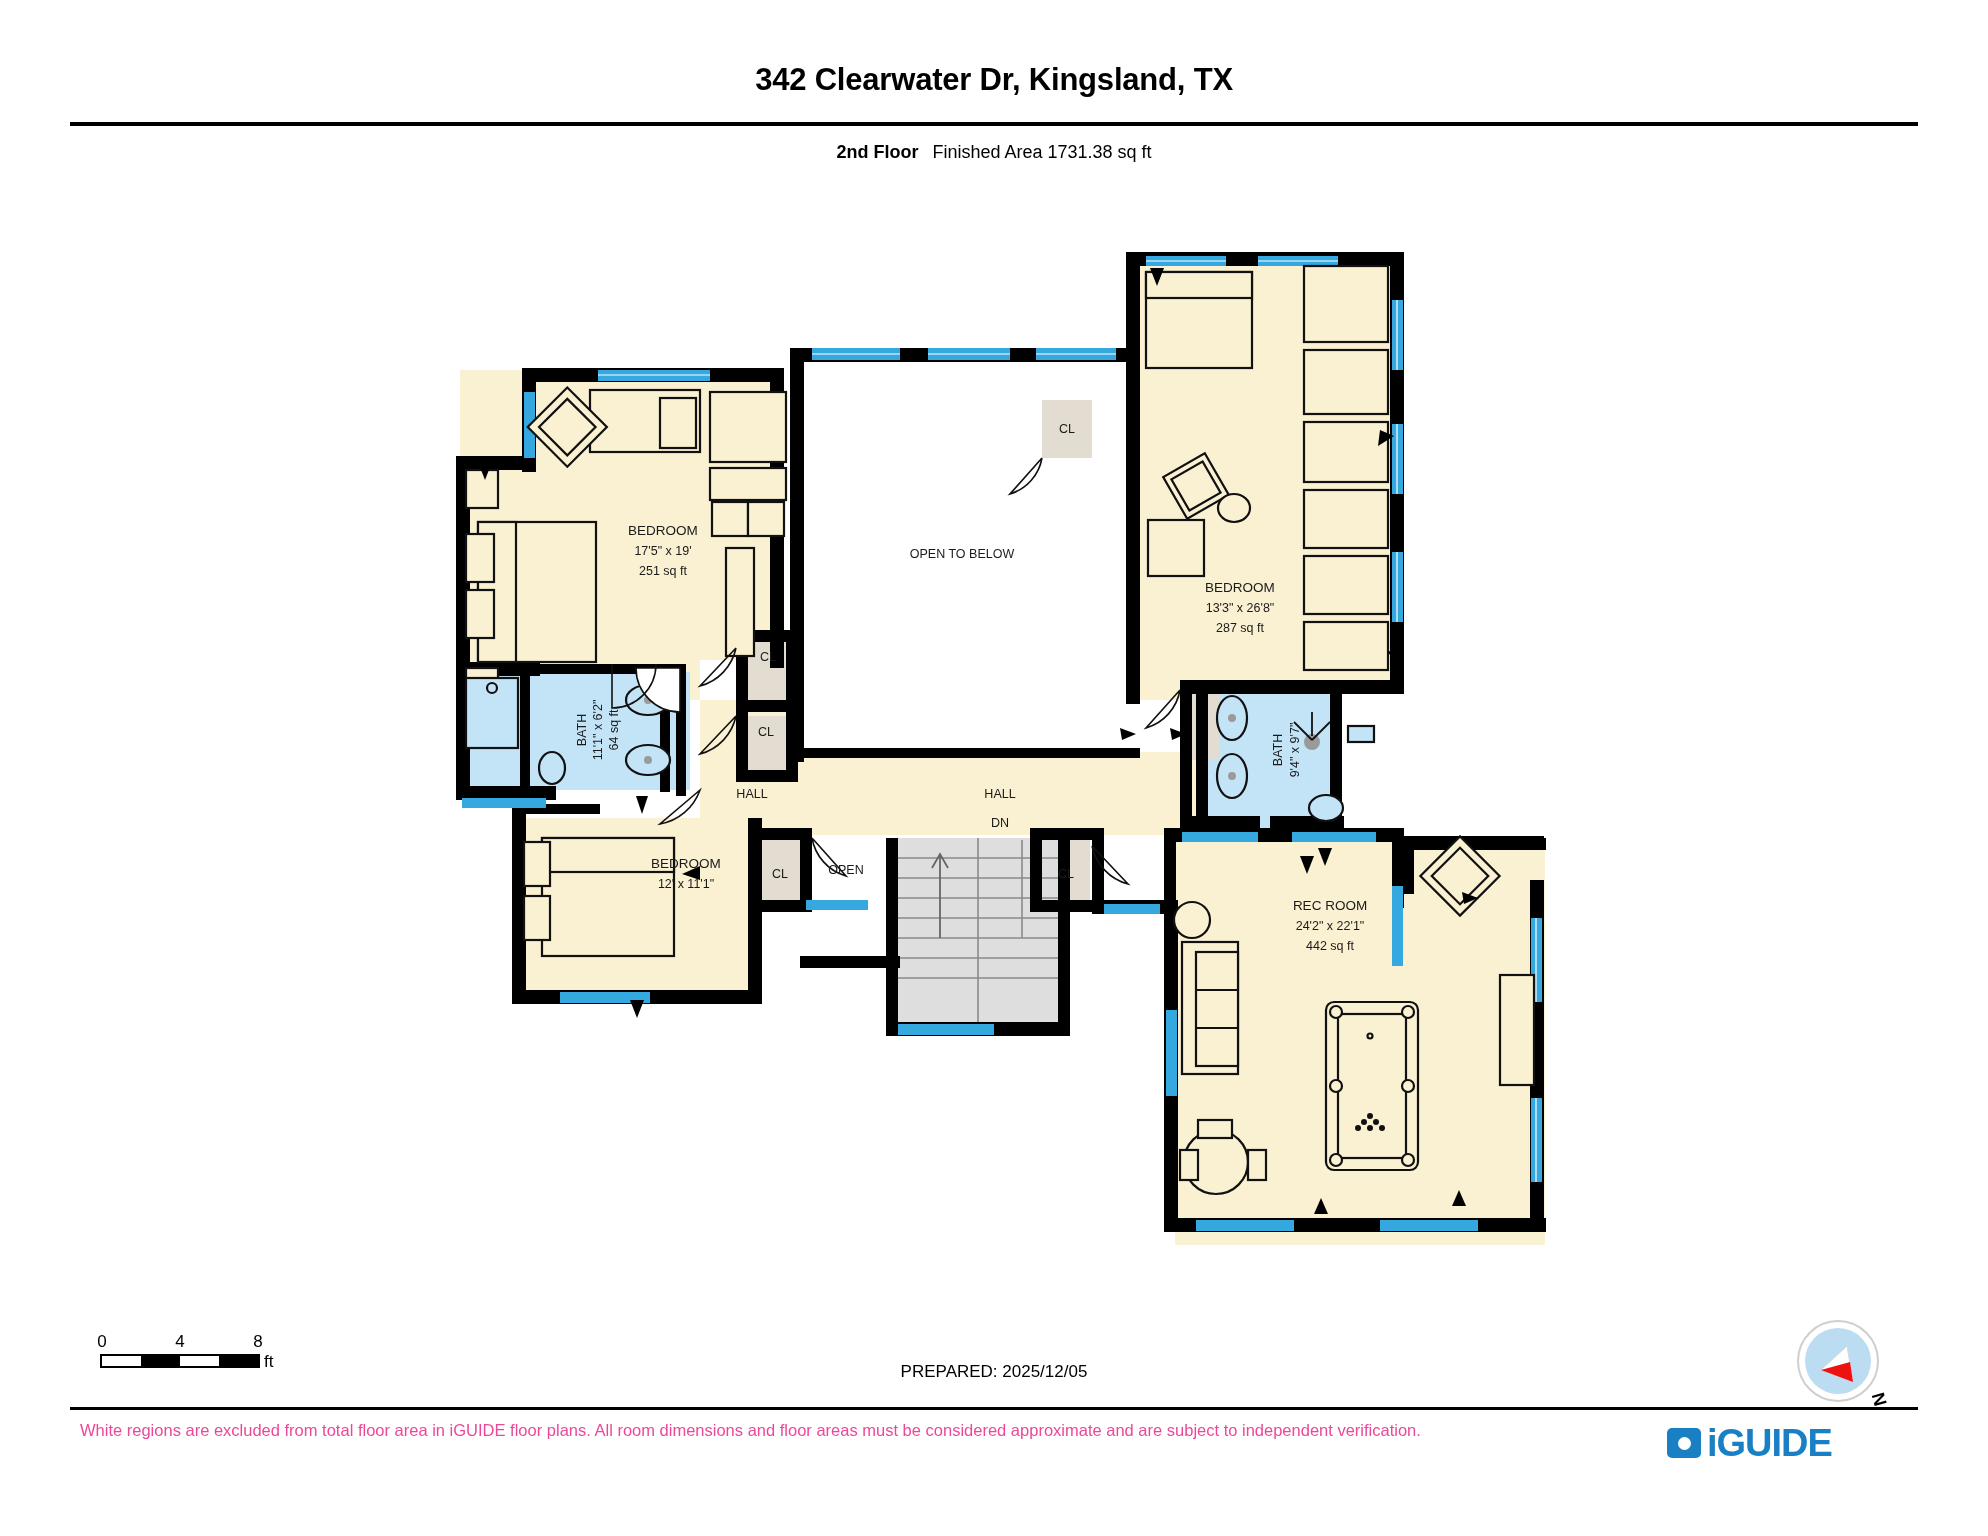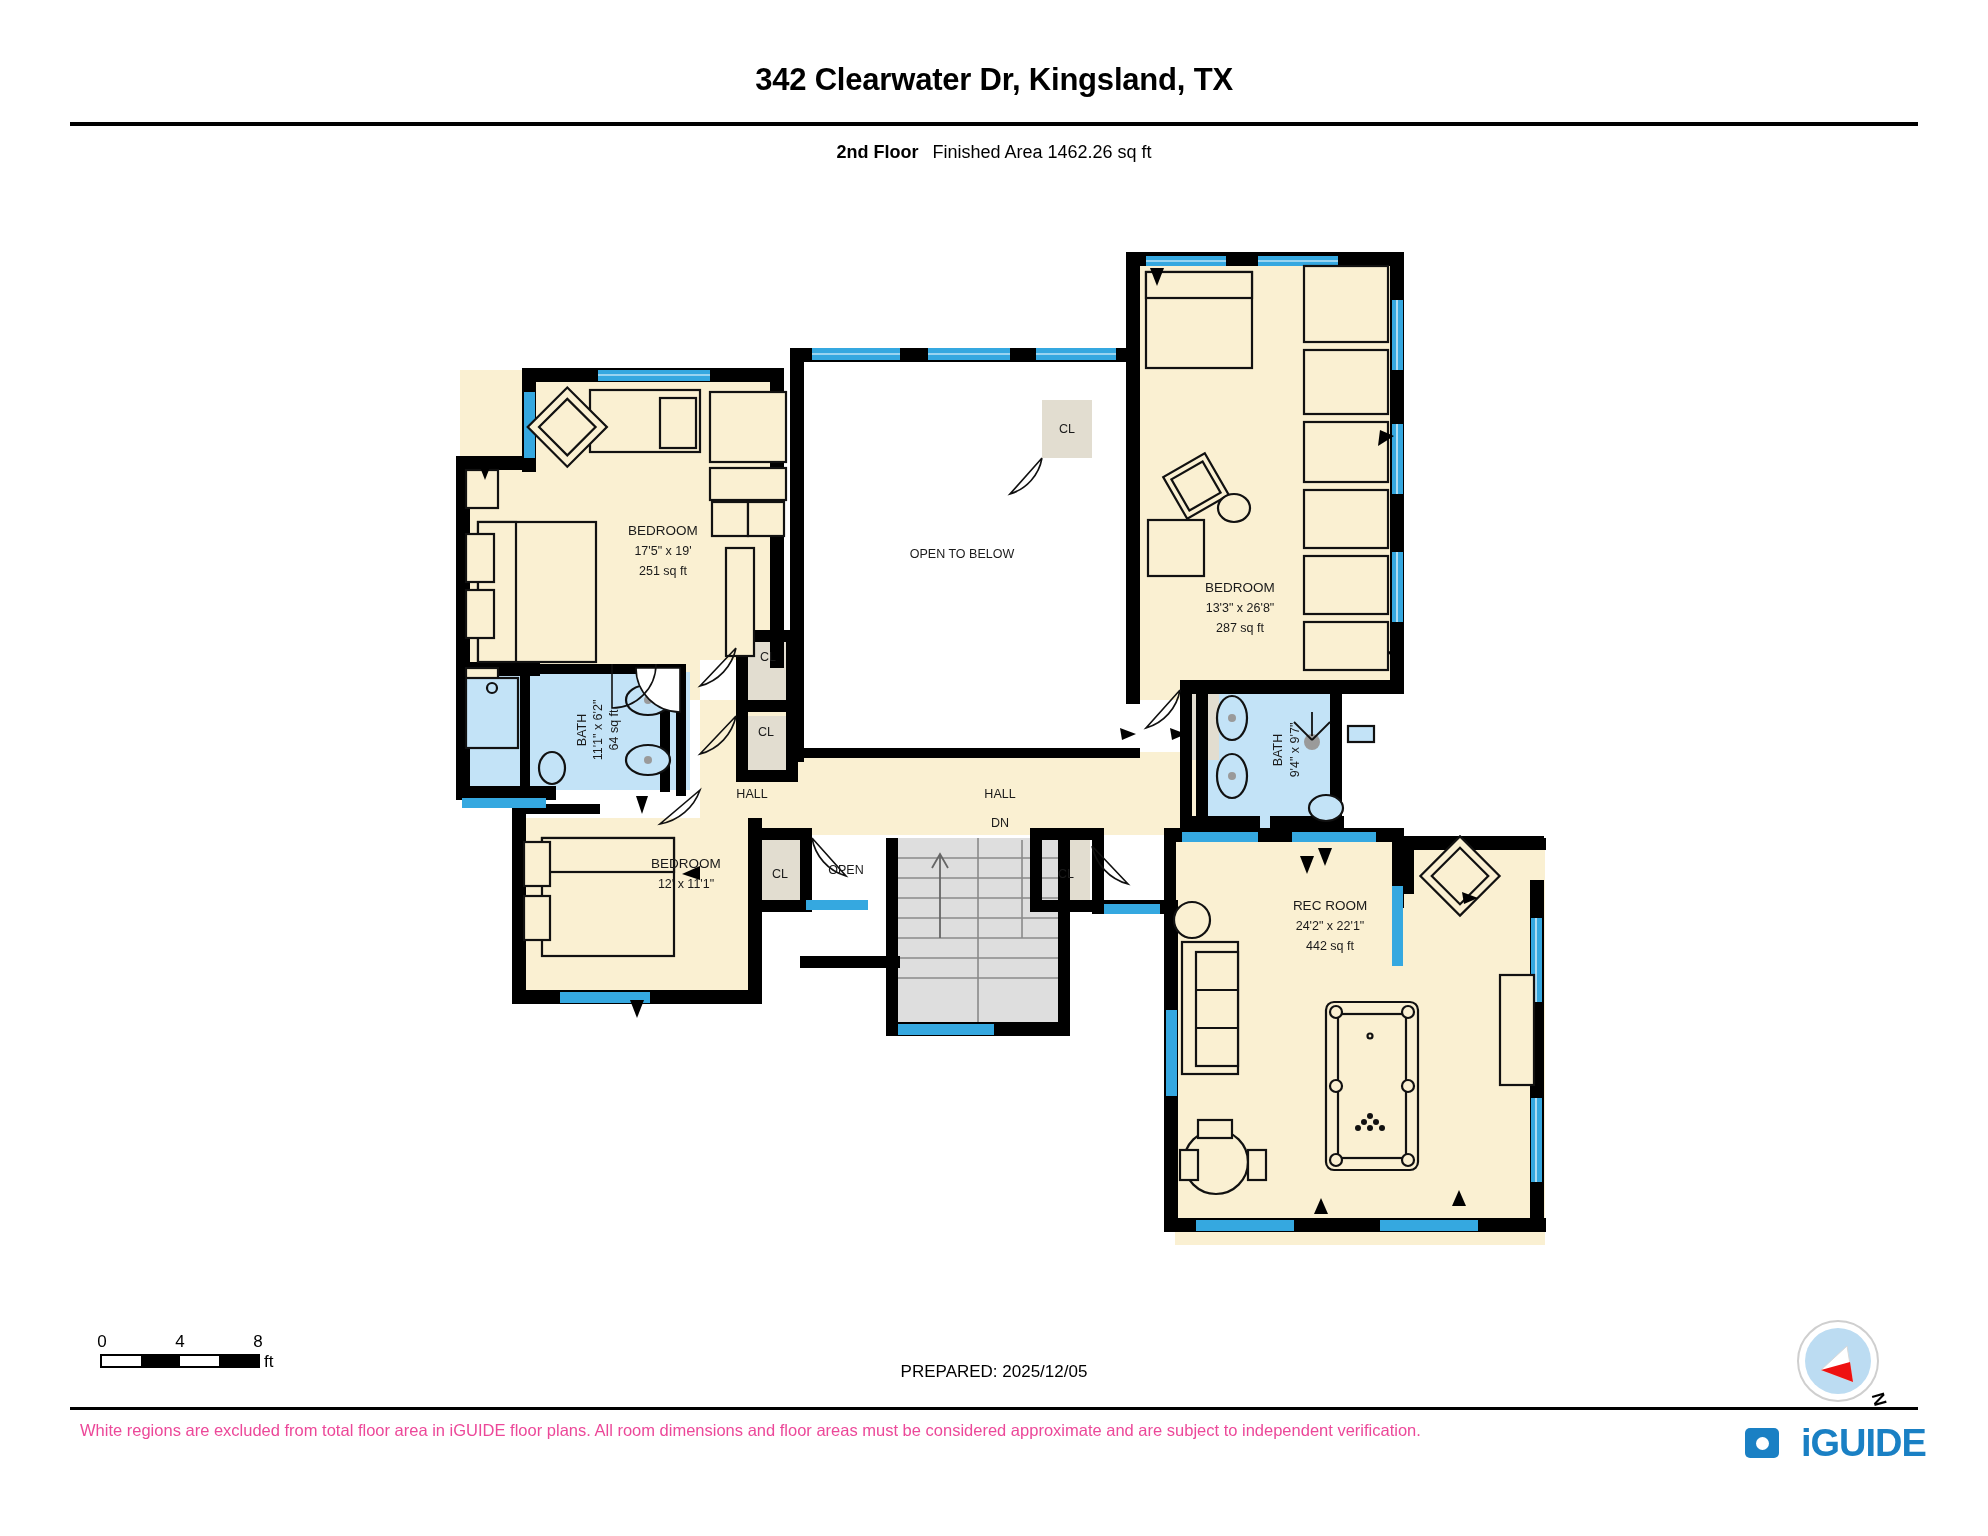--- a/index.html
+++ b/index.html
@@ -142,27 +142,27 @@
     bottom: -6px;
     font-size: 18px;
     font-weight: bold;
     transform: rotate(74deg);
     color: #000;
   }
 
   
   #iguide-logo {
     position: absolute;
-    left: 1745px;
+    left: 1667px;
     top: 1420px;
     width: 180px;
     height: 46px;
     display: flex;
     align-items: center;
-    gap: 22px;
+    gap: 6px;
   }
   #iguide-logo .mark {
     width: 34px;
     height: 30px;
     border-radius: 5px;
     background: #1a80c4;
     position: relative;
     flex: 0 0 auto;
   }
   #iguide-logo .mark::after {
@@ -188,21 +188,21 @@
   .rm-label { font-family: "Liberation Sans", sans-serif; font-size: 13.5px; fill: #1a1a1a; }
   .rm-sub   { font-family: "Liberation Sans", sans-serif; font-size: 12.5px; fill: #1a1a1a; }
   .rm-small { font-family: "Liberation Sans", sans-serif; font-size: 12.5px; fill: #1a1a1a; }
 </style>
 </head>
 <body>
 
 <div id="page-title">342 Clearwater Dr, Kingsland, TX</div>
 <div id="title-rule"></div>
 <div id="subtitle">
-  <span class="floor-label">2nd Floor</span><span class="area-label">Finished Area 1462.26 sq ft</span>
+  <span class="floor-label">2nd Floor</span><span class="area-label">Finished Area 1731.38 sq ft</span>
 </div>
 
 <svg id="plan-canvas" viewBox="0 0 1988 1300" xmlns="http://www.w3.org/2000/svg">
 
   <defs>
     <g id="door-arrow">
       <path d="M0,0 L10,5 L0,10 Z" fill="#000"></path>
     </g>
   </defs>
 

